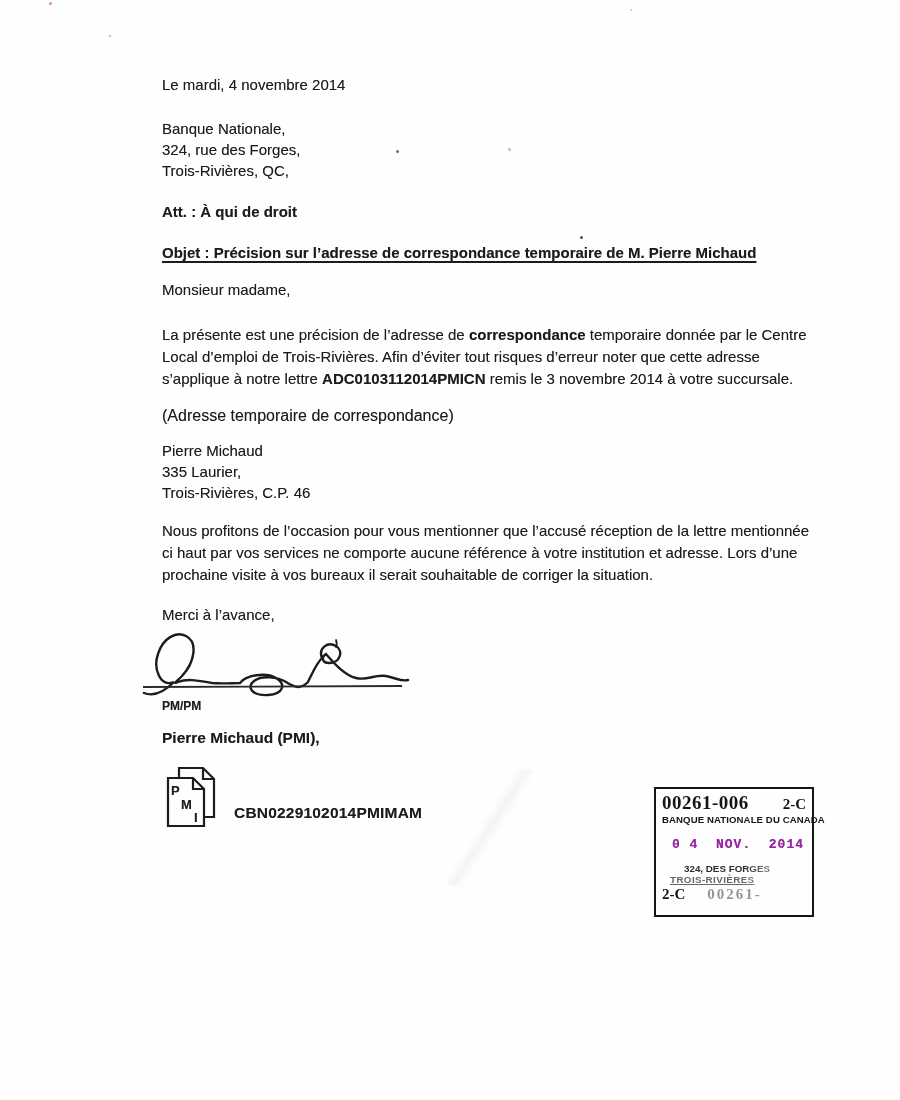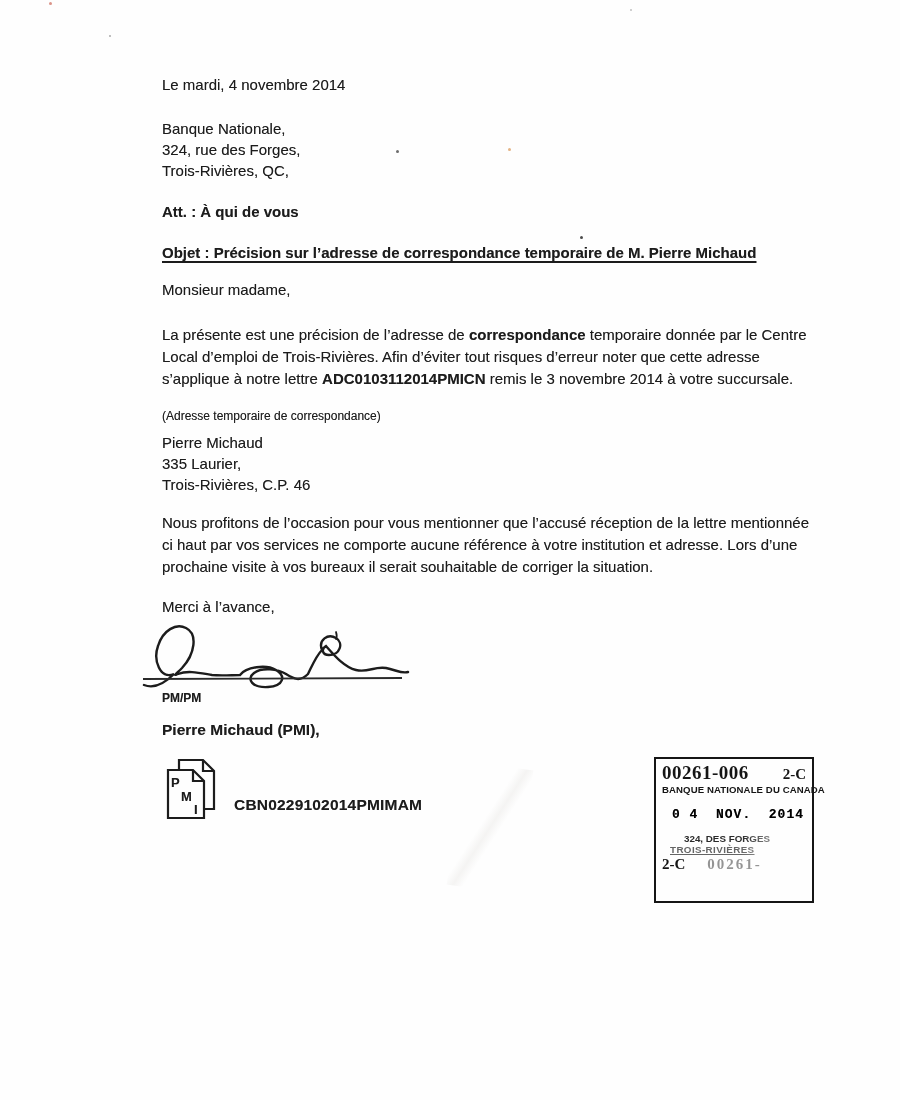--- a/index.html
+++ b/index.html
@@ -23,48 +23,48 @@
   .attention{font-weight:bold;margin-bottom:20px;}
   .subject{
     font-weight:bold;margin-bottom:16px;
     text-decoration:underline;
     text-decoration-thickness:1.6px;
     text-underline-offset:3px;
   }
   .salutation{margin-bottom:24px;}
   .para{line-height:22px;margin-bottom:0;}
   .para1{margin-bottom:18px;}
-  .temp-label{font-size:12px;line-height:16px;margin-bottom:8px;}
+  .temp-label{font-size:16px;line-height:16px;margin-bottom:16px;}
   .temp-address{margin-bottom:17px;}
   .para2{margin-bottom:18px;}
   .closing{margin-bottom:5px;}
   .sig-wrap{position:relative;height:66px;margin-left:-22px;margin-bottom:2px;}
   .signer-name{font-weight:bold;font-size:15.5px;margin-bottom:17px;}
   .initials{font-weight:bold;font-size:12px;line-height:16px;margin-bottom:13px;}
   .ref-row{display:flex;align-items:flex-end;gap:14px;}
   .ref-code{font-weight:bold;font-size:15.5px;padding-bottom:6px;letter-spacing:0.2px;}
 
   
   .stamp{
-    position:absolute;left:654px;top:757px;width:160px;height:146px;
+    position:absolute;left:654px;top:787px;width:160px;height:130px;
     border:2.5px solid #151515;
     box-sizing:border-box;
     padding:3px 6px 0 6px;
     background:rgba(255,255,255,0);
     color:#151515;
   }
   .stamp-row1{display:flex;justify-content:space-between;align-items:baseline;
     font-family:"Liberation Serif", serif;font-weight:bold;}
   .stamp-number{font-size:19px;letter-spacing:0.5px;}
   .stamp-code{font-size:15px;}
   .stamp-bank{font-size:9.6px;font-weight:bold;letter-spacing:0.1px;margin-top:0px;white-space:nowrap;}
   .stamp-date{
     margin-top:12px;padding-left:10px;
     font-family:"Liberation Mono", monospace;font-weight:bold;
-    font-size:13px;letter-spacing:1px;white-space:pre;color:#000000;
+    font-size:13px;letter-spacing:1px;white-space:pre;color:#a21caf;
     text-shadow:0 0 0.6px rgba(0,0,0,0.5);
   }
   .stamp-addr1,.stamp-addr2{
     font-size:9.8px;font-weight:bold;color:#2a2a2a;white-space:nowrap;
     -webkit-mask-image:linear-gradient(90deg,#000 55%,rgba(0,0,0,0.25) 92%);
     mask-image:linear-gradient(90deg,#000 55%,rgba(0,0,0,0.25) 92%);
   }
   .stamp-addr1{margin-top:11px;padding-left:22px;}
   .stamp-addr2{padding-left:8px;opacity:0.72;letter-spacing:0.4px;text-decoration:underline;}
   .stamp-bottom{display:flex;align-items:baseline;gap:22px;margin-top:1px;
@@ -88,21 +88,21 @@
   <div class="col">
 
     <div class="block date-line">Le mardi, 4 novembre 2014</div>
 
     <div class="block recipient">
       <div>Banque Nationale,</div>
       <div>324, rue des Forges,</div>
       <div>Trois-Rivières, QC,</div>
     </div>
 
-    <div class="block attention">Att. : À qui de vous</div>
+    <div class="block attention">Att. : À qui de droit</div>
 
     <div class="block subject">Objet : Précision sur l’adresse de correspondance temporaire de M. Pierre Michaud</div>
 
     <div class="block salutation">Monsieur madame,</div>
 
     <p class="para para1"><span>La présente est une précision de l’adresse de </span><span class="b">correspondance</span><span> temporaire donnée par le Centre Local d’emploi de Trois-Rivières. Afin d’éviter tout risques d’erreur noter que cette adresse s’applique à notre lettre </span><span class="b">ADC0103112014PMICN</span><span> remis le 3 novembre 2014 à votre succursale.</span></p>
 
     <div class="block temp-label">(Adresse temporaire de correspondance)</div>
 
     <div class="block temp-address">

